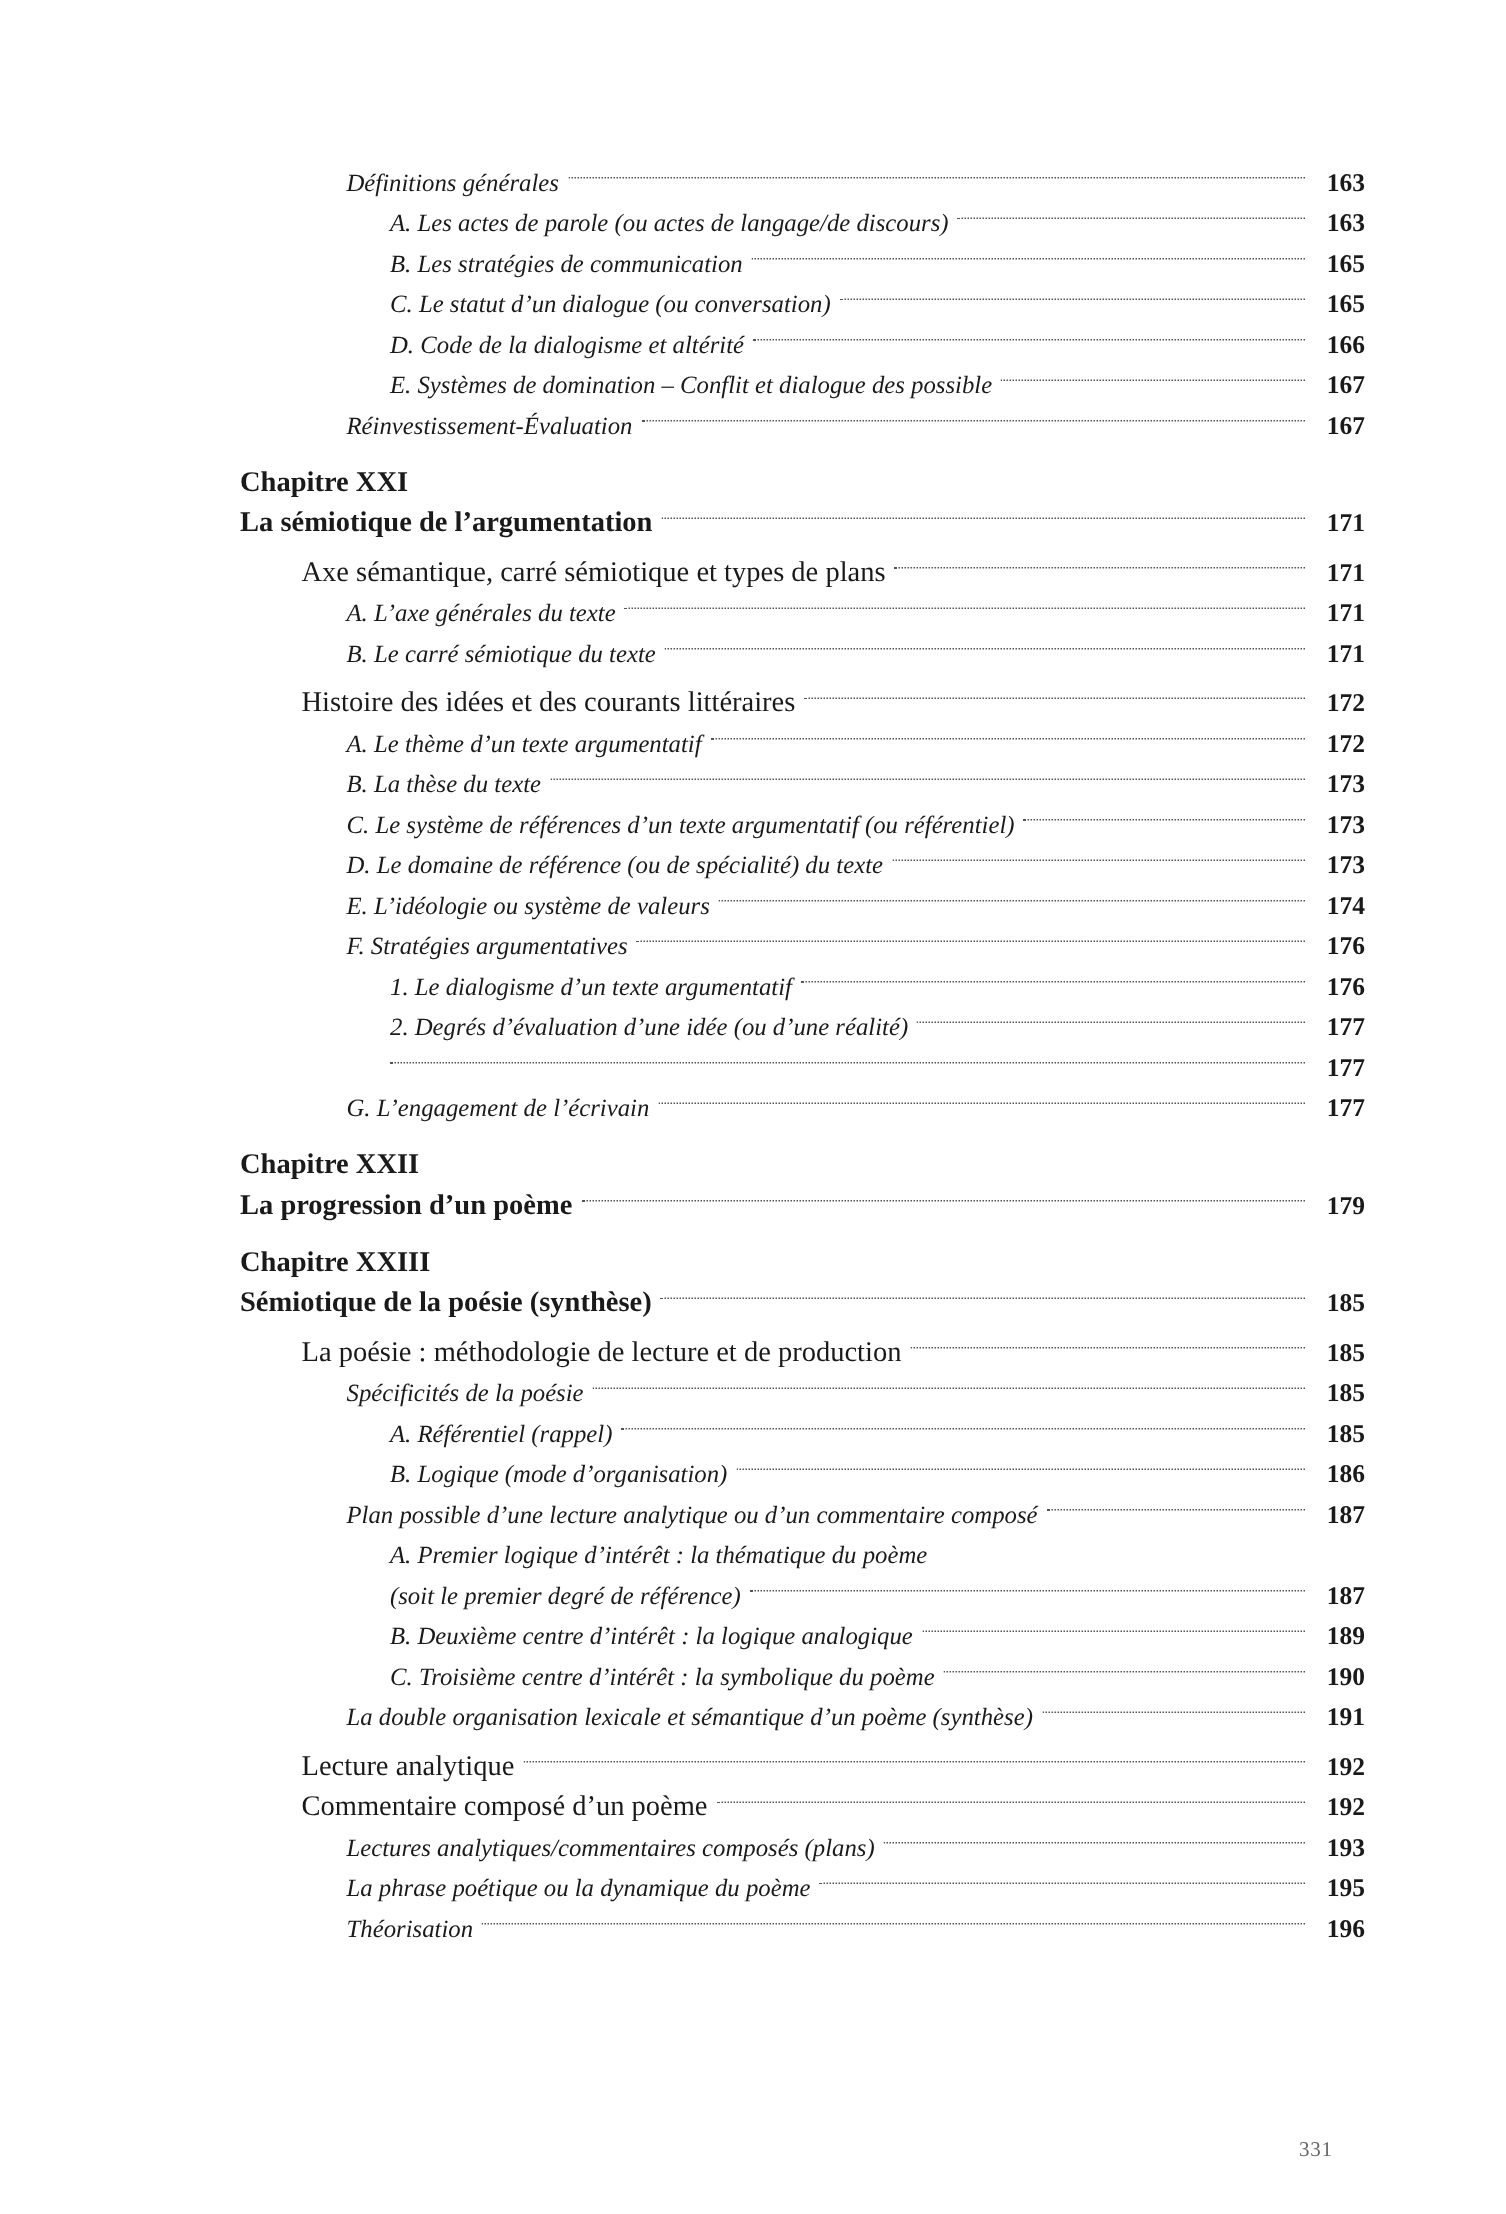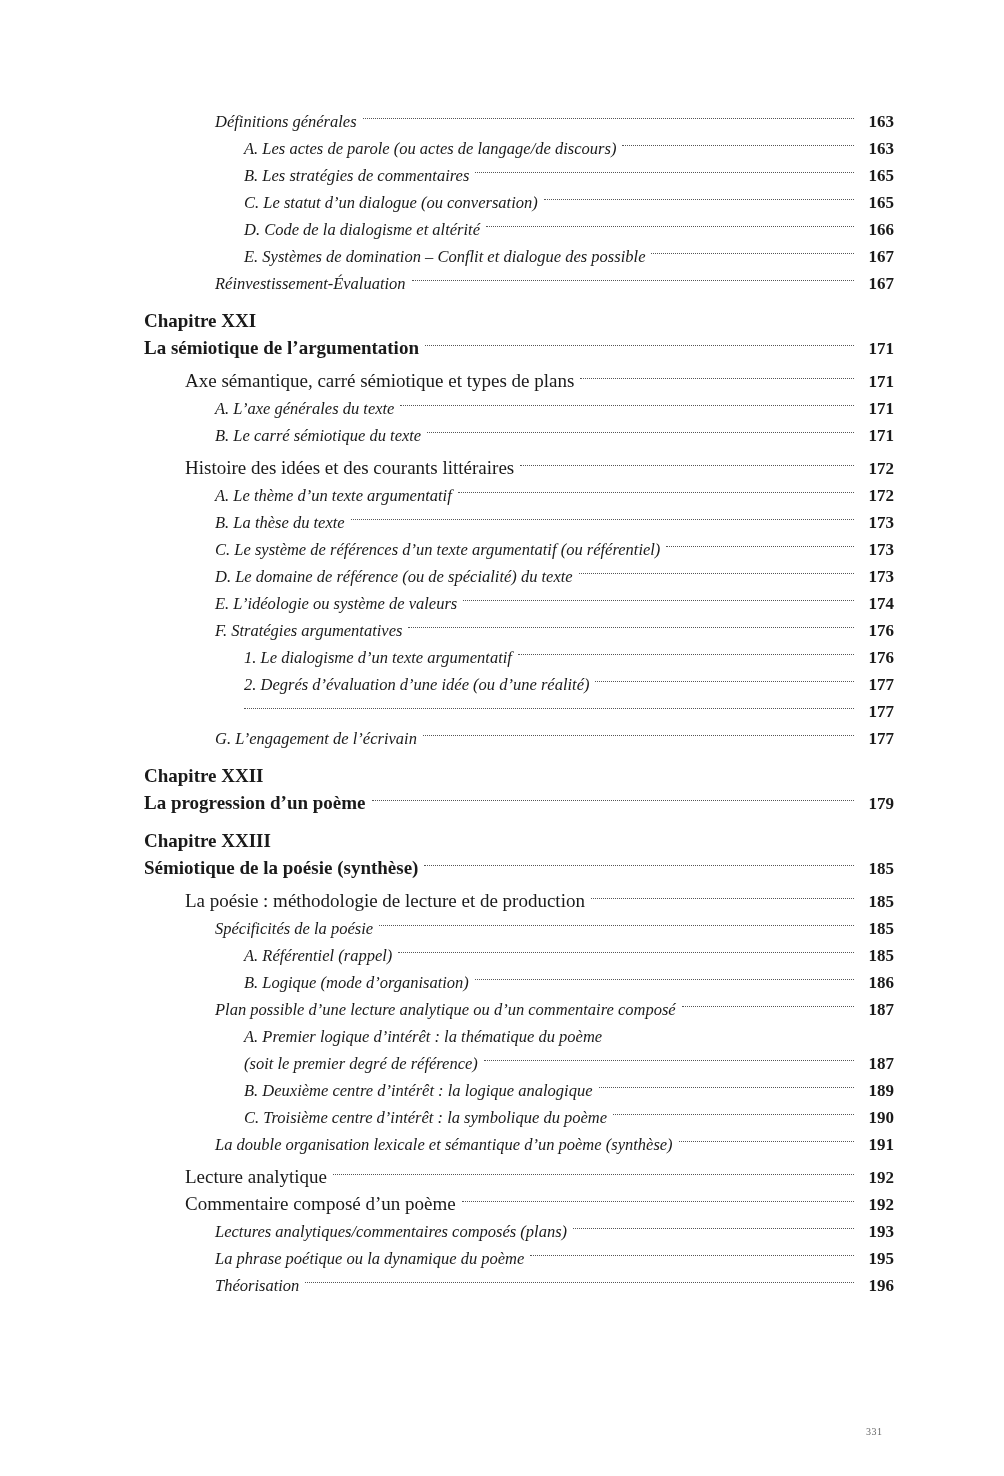--- a/index.html
+++ b/index.html
@@ -1,18 +1,18 @@
 <!DOCTYPE html>
 <html><head>
   <meta charset="utf-8">
   <style>
     html, body { margin: 0; padding: 0; background: #ffffff; }
     body { width: 1004px; height: 1476px; position: relative; overflow: hidden; color: #1a1a1a; }
     .page { position: absolute; left: 0; top: 0; width: 1004px; height: 1476px; }
-    .toc { position: absolute; left: 144px; top: 100px; width: 750px; }
+    .toc { position: absolute; left: 160px; top: 100px; width: 750px; }
     .row { position: relative; display: flex; align-items: baseline; height: 27px; line-height: 27px; white-space: nowrap; }
     .row .label { flex: 0 0 auto; padding-right: 6px; }
     .row .dots { flex: 1 1 auto; overflow: hidden; height: 27px; position: relative; }
     .row .dots::after {
       content: "";
       position: absolute; left: 0; right: 0; bottom: 8px;
       border-bottom: 1.5px dotted #555;
     }
     .row .page-num { flex: 0 0 auto; width: 40px; text-align: right; }
     .row.nodots .dots::after { display: none; }
@@ -20,40 +20,40 @@
     .lvl-chapter-label { font-family: Liberation Serif, serif; font-weight: bold; font-size: 19px; }
     .lvl-chapter { font-family: "Liberation Serif", serif; font-weight: bold; font-size: 19px; }
     .lvl-section { font-family: "Liberation Serif", serif; font-size: 19px; padding-left: 41px; }
     .lvl-sub { font-family: "Liberation Serif", serif; font-style: italic; font-size: 16.5px; padding-left: 71px; }
     .lvl-subsub { font-family: "Liberation Serif", serif; font-style: italic; font-size: 16.5px; padding-left: 100px; }
     .row .page-num { font-family: "Liberation Serif", serif; font-style: normal; font-weight: bold; font-size: 17px; }
 
     .gap-before { margin-top: 11px; }
     .gap-small { margin-top: 6px; }
 
-    .folio { position: absolute; left: 866px; top: 1426px; font-family: "Liberation Serif", serif; font-size: 10px; color: #666; letter-spacing: 0.5px; }
+    .folio { position: absolute; left: 866px; top: 1426px; font-family: "Liberation Serif", serif; font-size: 14px; color: #666; letter-spacing: 0.5px; }
   </style>
 </head>
 <body>
 
 <div class="page">
   <div class="toc">
 
     <div class="row lvl-sub">
         <span class="label">Définitions générales</span>
         <span class="dots"></span>
         <span class="page-num">163</span>
       </div>
     <div class="row lvl-subsub">
         <span class="label">A. Les actes de parole (ou actes de langage/de discours)</span>
         <span class="dots"></span>
         <span class="page-num">163</span>
       </div>
     <div class="row lvl-subsub">
-        <span class="label">B. Les stratégies de commentaires</span>
+        <span class="label">B. Les stratégies de communication</span>
         <span class="dots"></span>
         <span class="page-num">165</span>
       </div>
     <div class="row lvl-subsub">
         <span class="label">C. Le statut d’un dialogue (ou conversation)</span>
         <span class="dots"></span>
         <span class="page-num">165</span>
       </div>
     <div class="row lvl-subsub">
         <span class="label">D. Code de la dialogisme et altérité</span>

